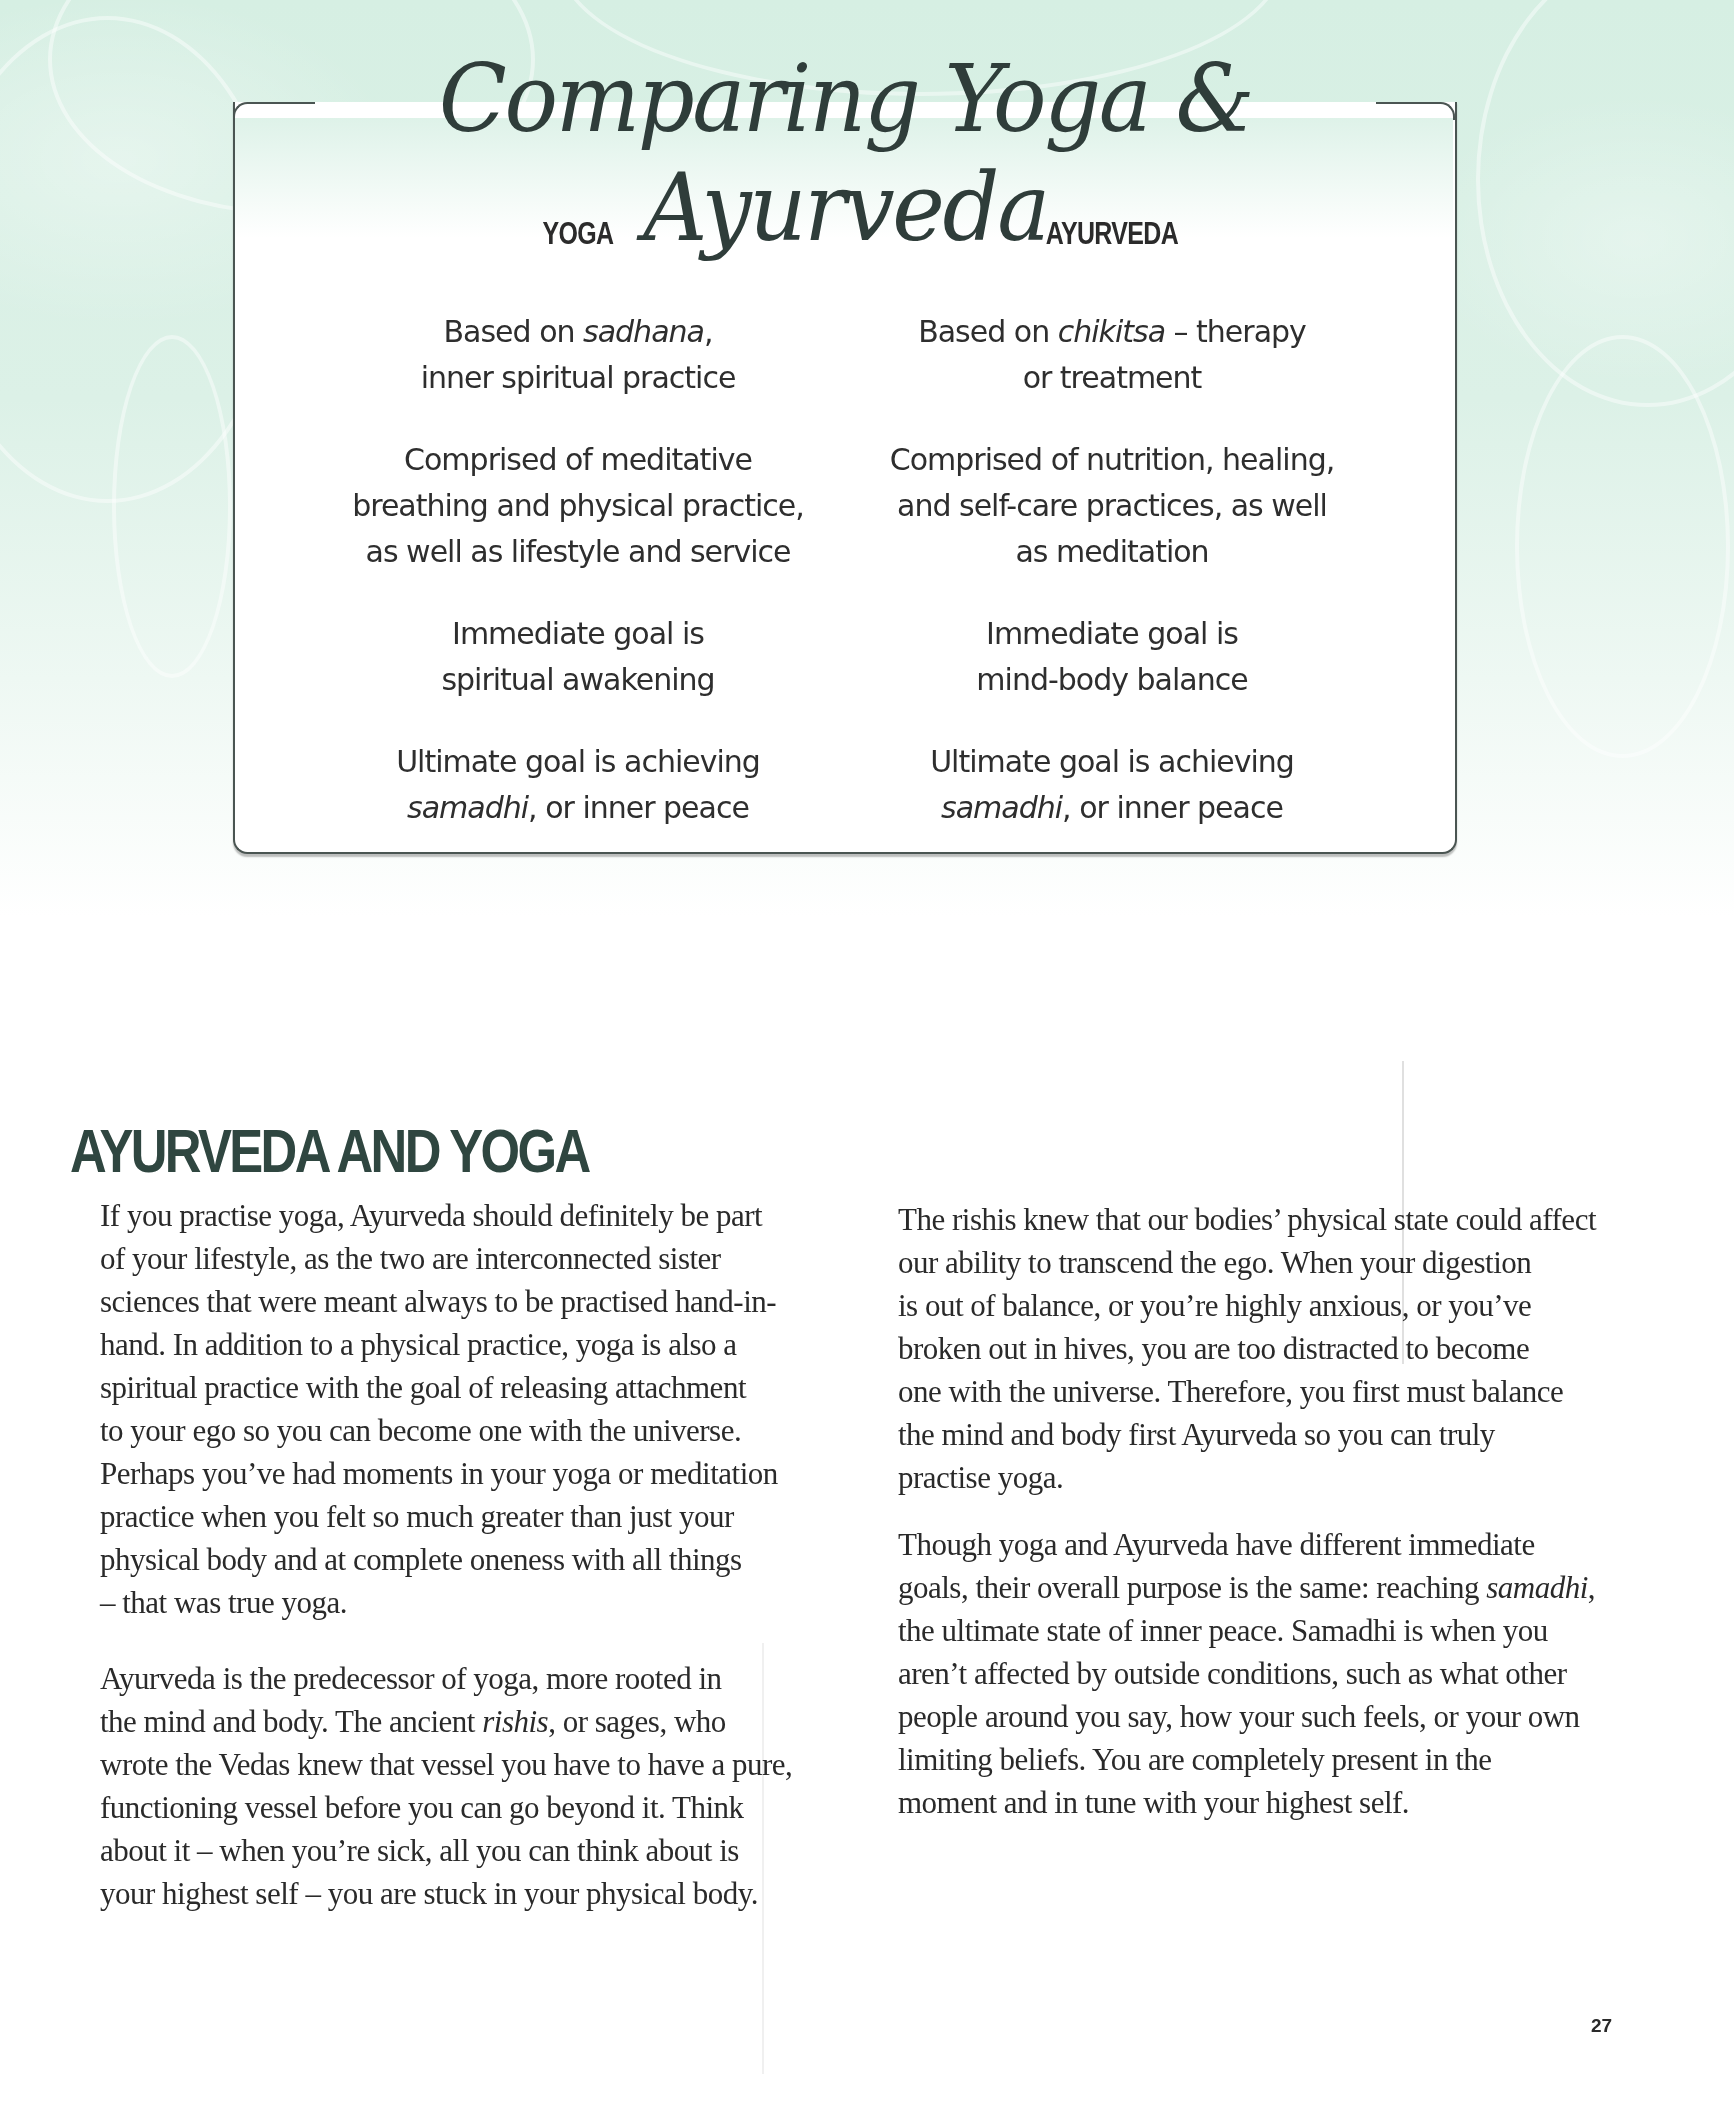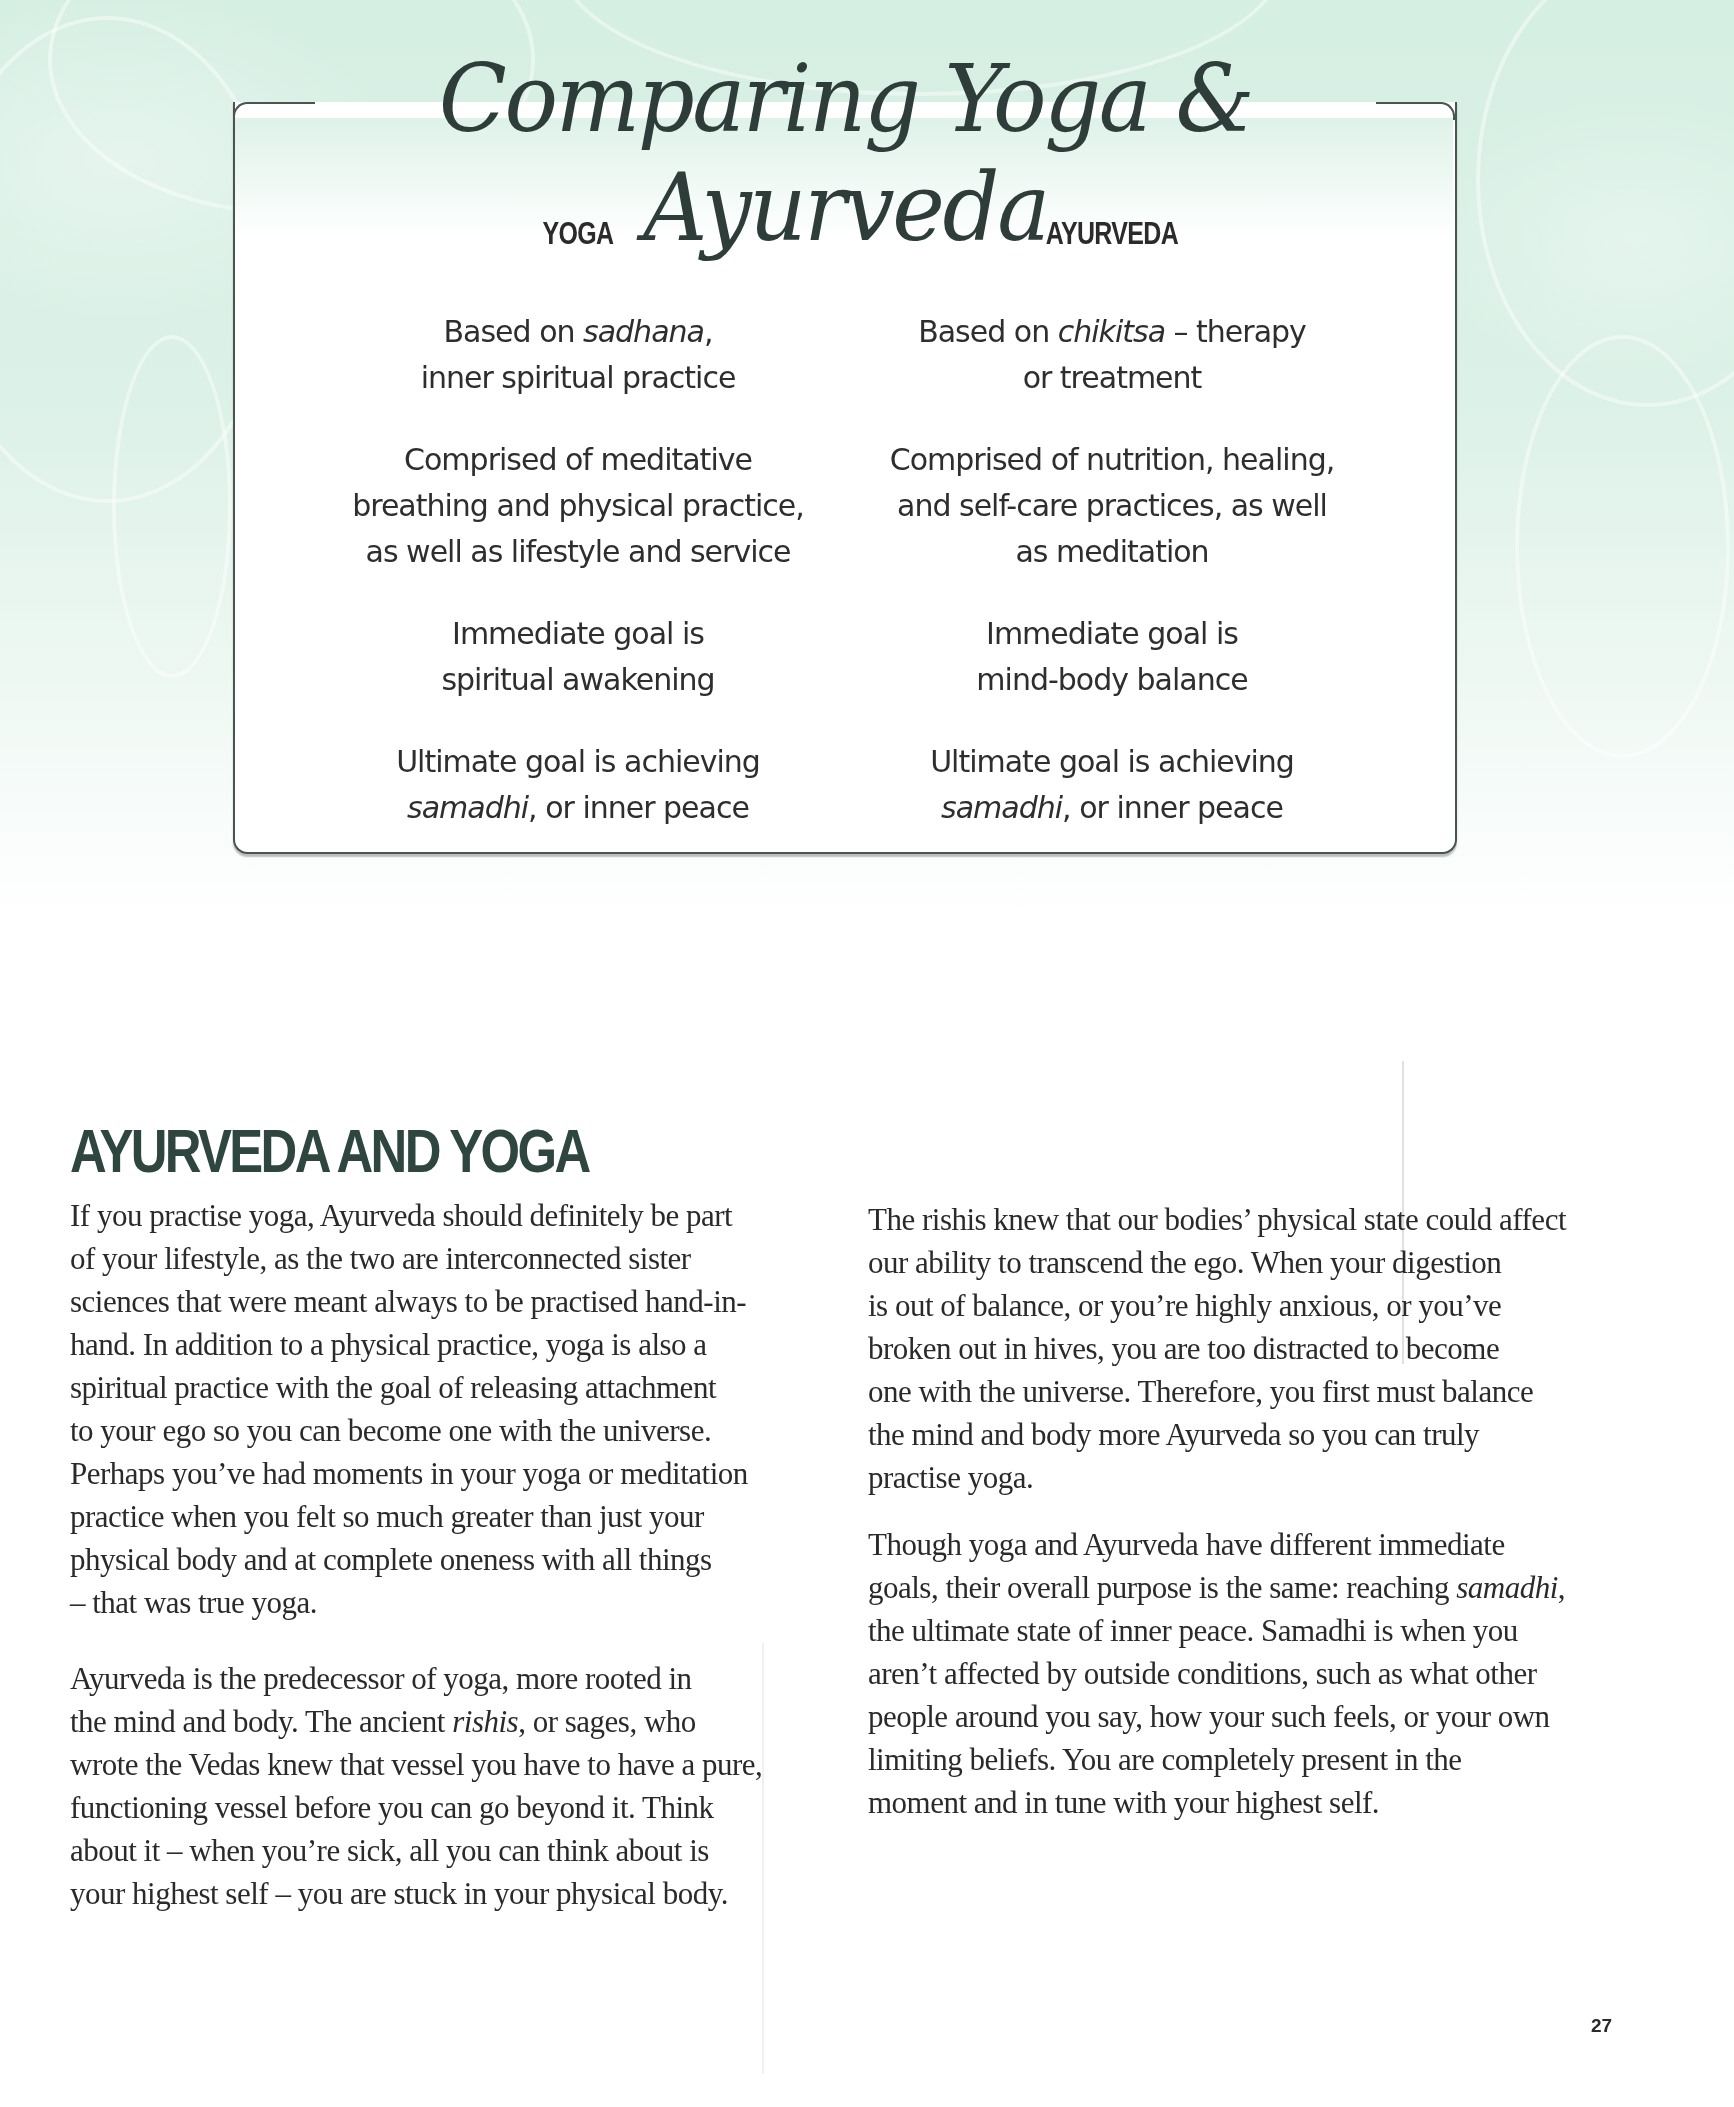--- a/index.html
+++ b/index.html
@@ -56,21 +56,21 @@
     position:absolute; left:70px; top:1115px;
     font-family:"Liberation Sans Narrow","Liberation Sans", sans-serif; font-weight:bold;
     font-size:62px; color:#2f4640; letter-spacing:-3.2px;
     transform:scaleX(0.82); transform-origin:left;
   }
   .para {
     position:absolute; font-family:"Liberation Serif", serif;
     font-size:31px; line-height:43px; color:#2a2a2a;
     letter-spacing:-0.5px;
   }
-  .para .ln { display:block; white-space:nowrap; }
+  .para .ln { display:block; white-space:nowrap;margin-left:30px; }
   .page-num {
     position:absolute; left:1591px; top:2015px;
     font-family:"Liberation Sans", sans-serif; font-weight:bold;
     font-size:19px; color:#2a2a2a;
   }
   .crease { position:absolute; width:1.6px; background:rgba(0,0,0,0.12); }
 </style>
 </head>
 <body>
 
@@ -137,21 +137,21 @@
     <span class="ln">functioning vessel before you can go beyond it. Think</span>
     <span class="ln">about it – when you’re sick, all you can think about is</span>
     <span class="ln">your highest self – you are stuck in your physical body.</span>
   </div>
 <div class="para" style="left:868px; top:1198px;">
     <span class="ln">The rishis knew that our bodies’ physical state could affect</span>
     <span class="ln">our ability to transcend the ego. When your digestion</span>
     <span class="ln">is out of balance, or you’re highly anxious, or you’ve</span>
     <span class="ln">broken out in hives, you are too distracted to become</span>
     <span class="ln">one with the universe. Therefore, you first must balance</span>
-    <span class="ln">the mind and body more Ayurveda so you can truly</span>
+    <span class="ln">the mind and body first Ayurveda so you can truly</span>
     <span class="ln">practise yoga.</span>
   </div>
 <div class="para" style="left:868px; top:1523px;">
     <span class="ln">Though yoga and Ayurveda have different immediate</span>
     <span class="ln">goals, their overall purpose is the same: reaching <i>samadhi</i>,</span>
     <span class="ln">the ultimate state of inner peace. Samadhi is when you</span>
     <span class="ln">aren’t affected by outside conditions, such as what other</span>
     <span class="ln">people around you say, how your such feels, or your own</span>
     <span class="ln">limiting beliefs. You are completely present in the</span>
     <span class="ln">moment and in tune with your highest self.</span>

